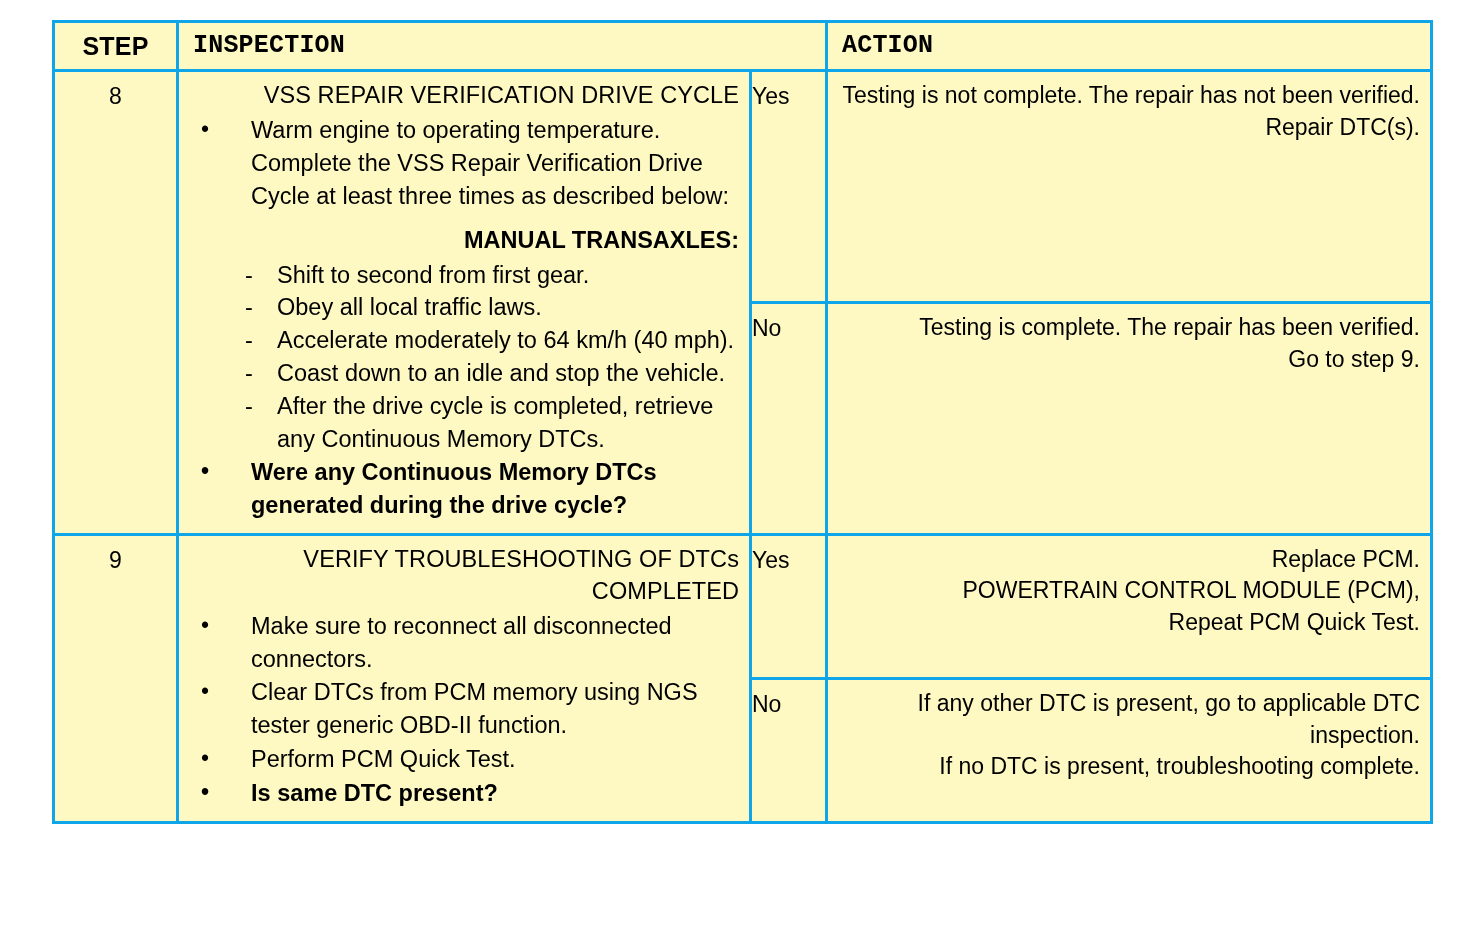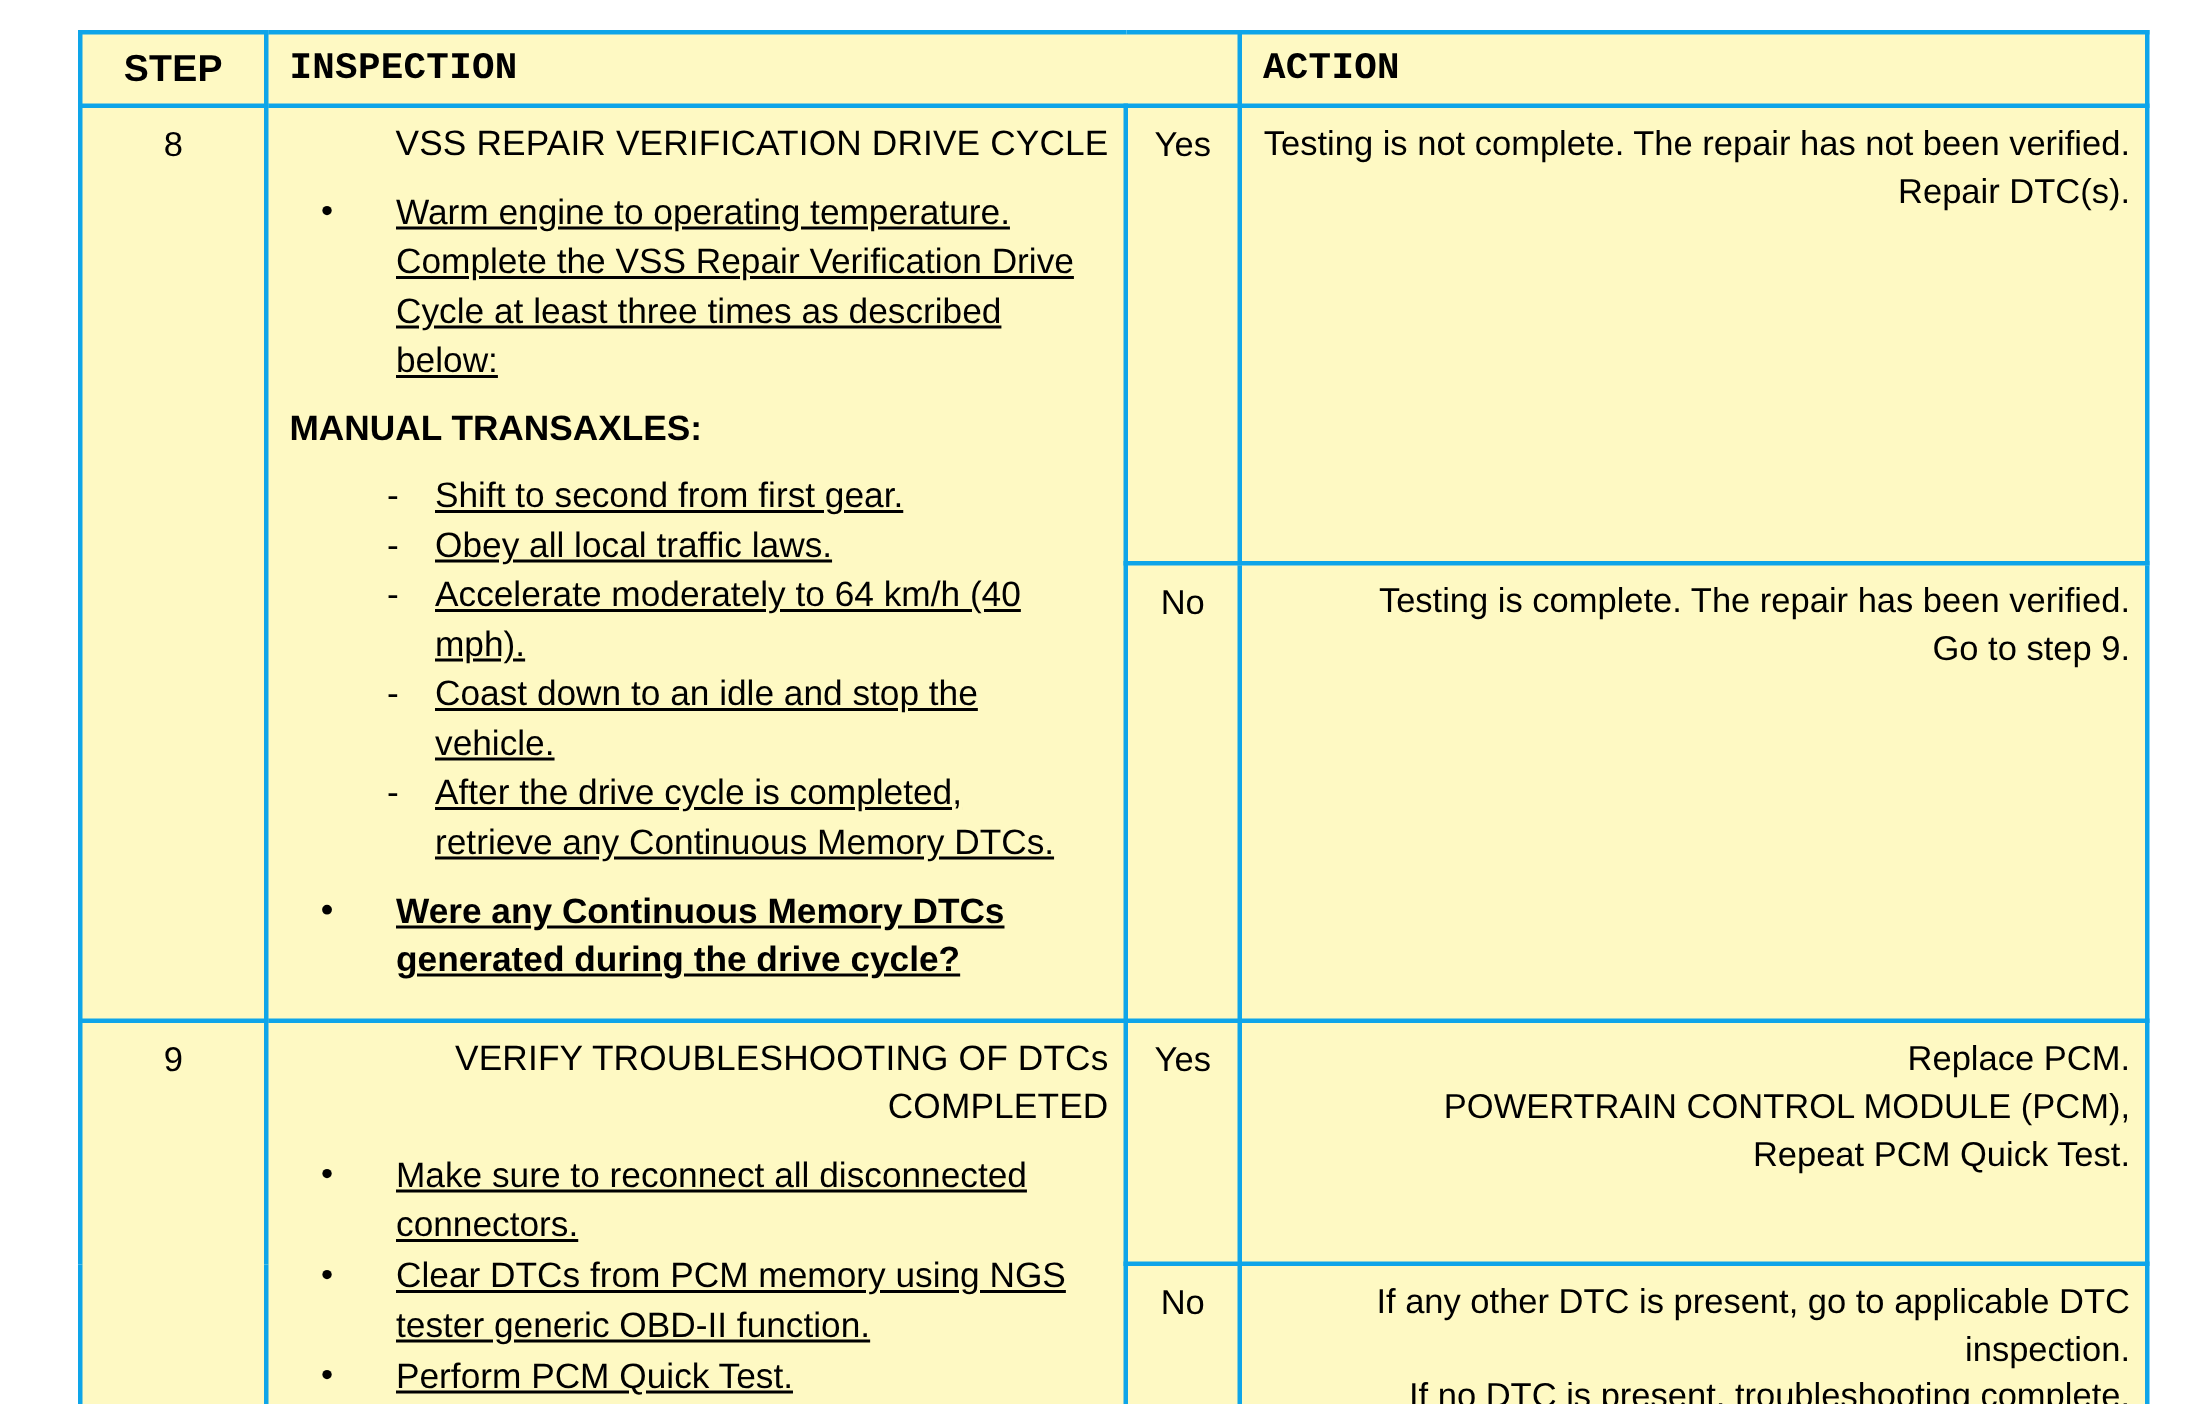--- a/index.html
+++ b/index.html
@@ -64,21 +64,20 @@
     font-family: Liberation Mono, monospace;
   }
 
   
   .step-cell {
     text-align: center;
     font-size: 23px;
     padding-top: 11px !important;
   }
   .yn-cell {
-    text-align: center;
     font-size: 23px;
     padding-top: 11px !important;
   }
   .insp-cell {
     padding: 8px 10px 10px 14px !important;
   }
   .action-cell {
     padding: 8px 10px 10px 14px !important;
     font-size: 23px;
     line-height: 1.38;
@@ -91,27 +90,27 @@
     line-height: 1.36;
     margin: 0 0 2px 0;
     letter-spacing: 0.1px;
     text-align: right;
   }
   .insp-subhead {
     font-size: 23.5px;
     font-weight: bold;
     line-height: 1.36;
     margin: 12px 0 2px 0;
+    text-align: right;
   }
 
   ul.bullets, ul.dashes {
     list-style: none;
-    margin: 13px;
+    margin: 0;
     padding: 0;
-    text-decoration: underline;
   }
   ul.bullets > li {
     position: relative;
     padding-left: 58px;
     font-size: 23.5px;
     line-height: 1.40;
     margin-bottom: 1px;
   }
   ul.bullets > li::before {
     content: "\2022";

